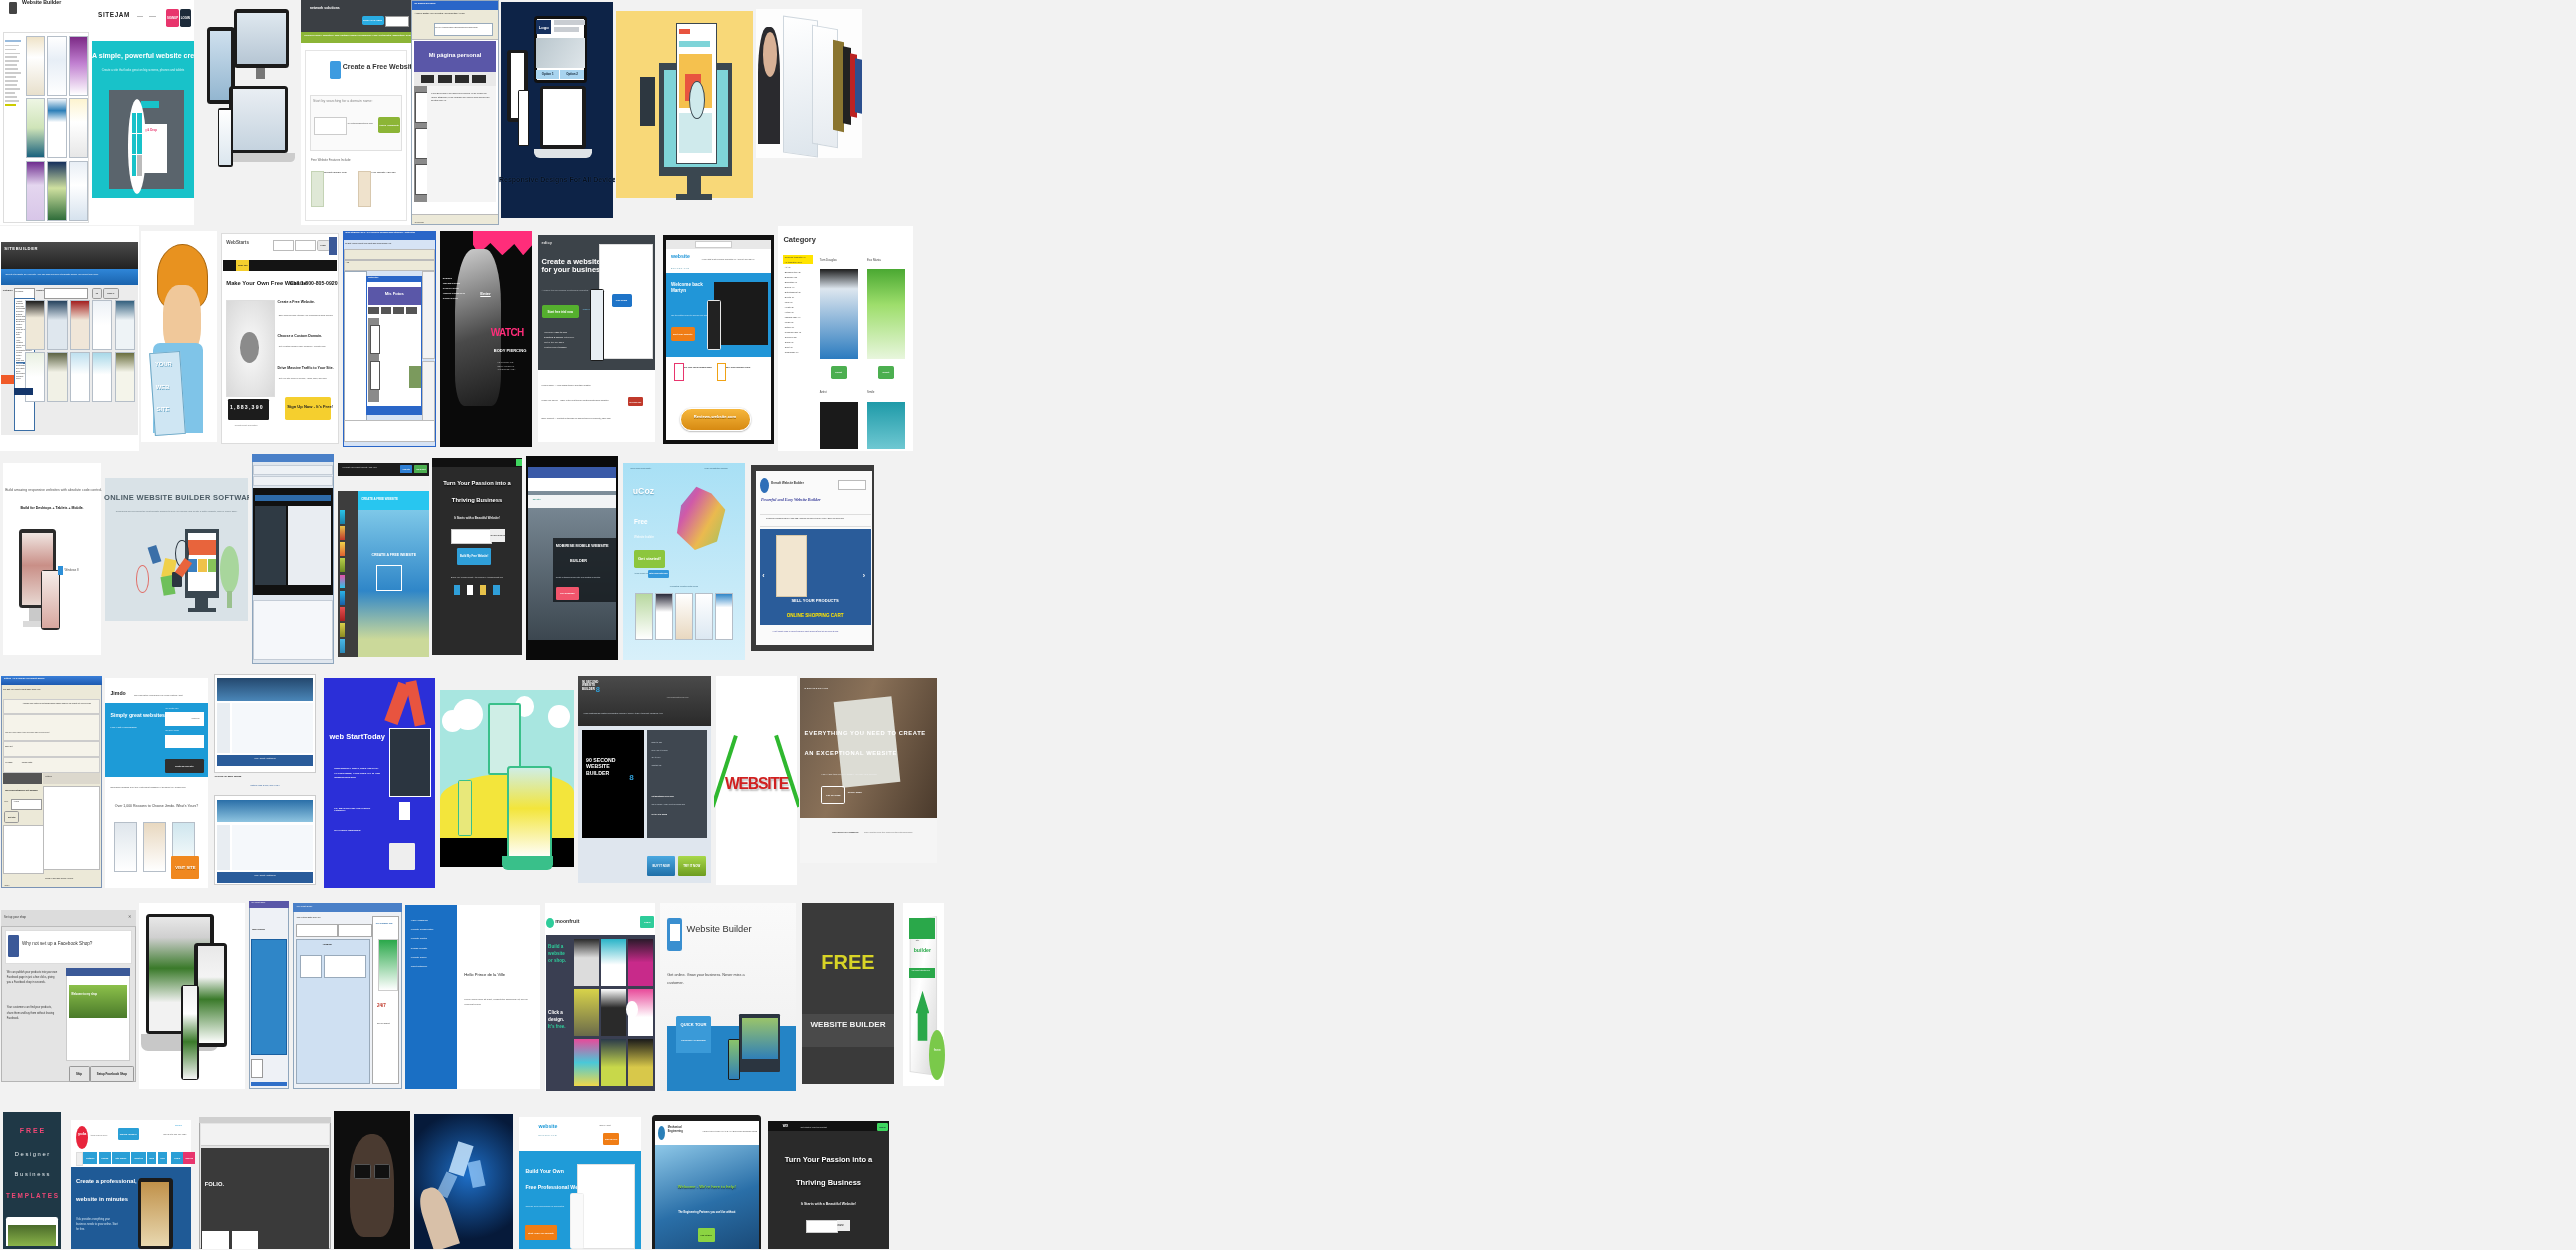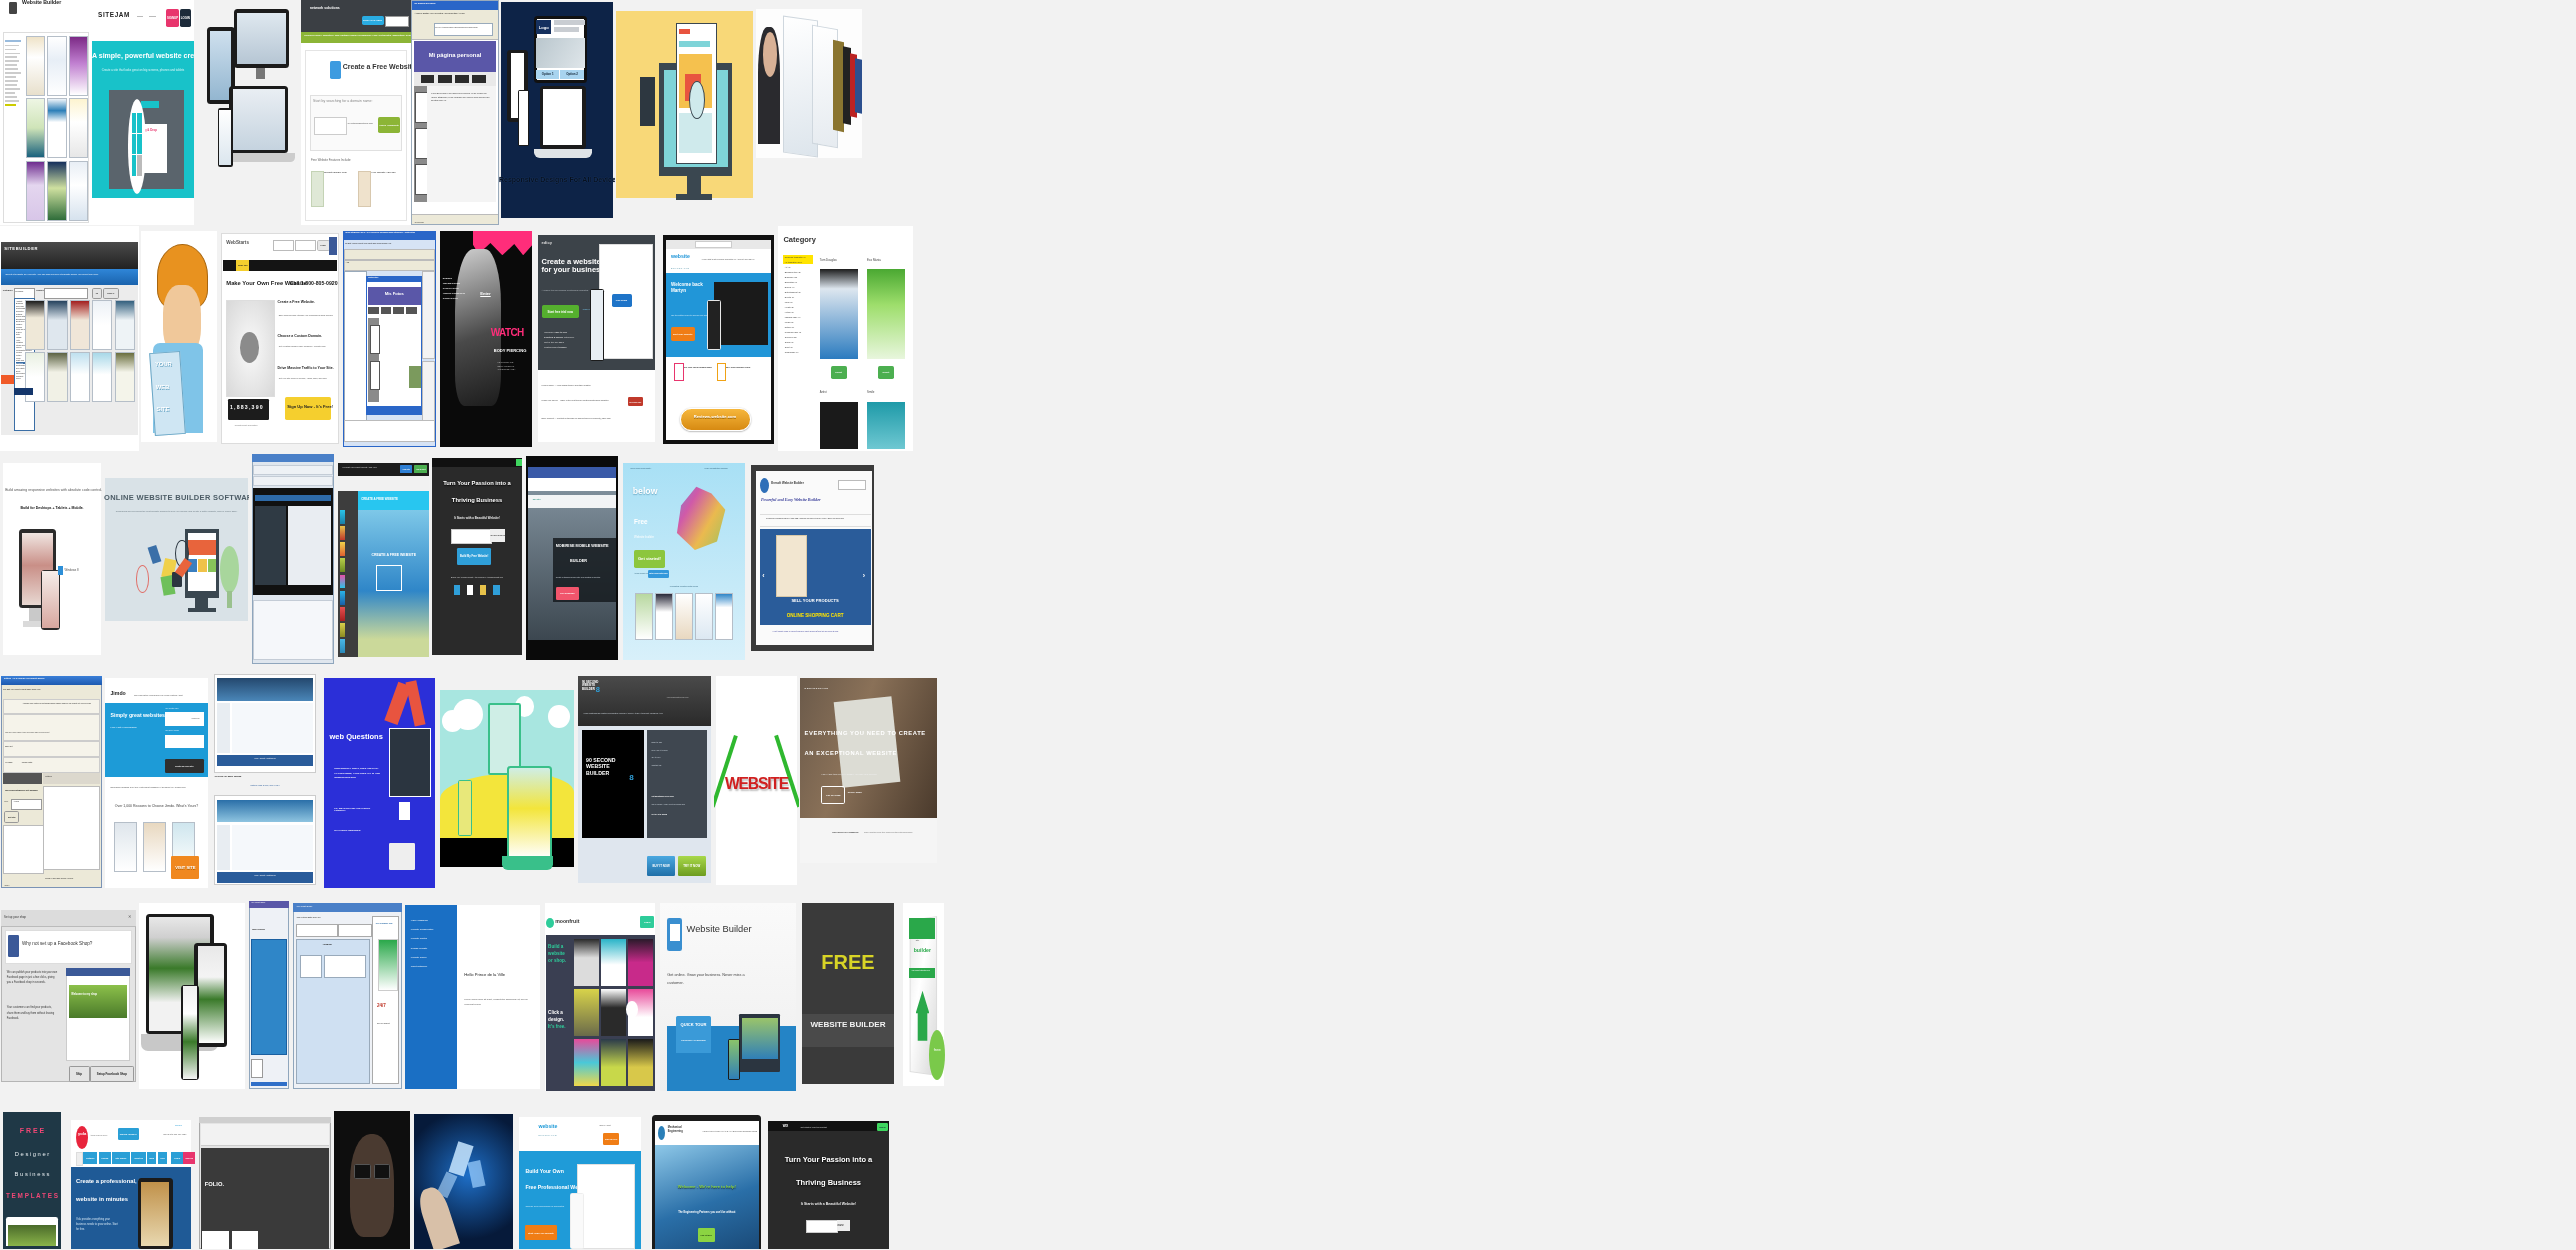--- a/index.html
+++ b/index.html
@@ -528,21 +528,21 @@
         <div class="tx" style="left:33%;top:58%;font-size:1.9px;color:#cfd6dc;font-weight:normal;">Create a stunning mobile site from scratch in minutes</div>
         <div class="btn" style="left:33%;top:63%;width:24%;height:6%;background:#f1556c;font-size:2px;border-radius:1.2px;">Free Download</div>
       </div>
     </div>
 
     <div class="cell" style="width:128px;height:214px;background:#f2f2f2;">
       <div class="ph">
         <div style="position:absolute;left:2%;top:5%;right:2%;bottom:3%;background:linear-gradient(#a8e0f5,#d8f0fa);"></div>
         <div class="tx" style="left:8%;top:7%;font-size:2px;color:#3a6b84;font-weight:normal;">uCoz   News   Community</div>
         <div class="tx" style="left:66%;top:7%;font-size:2px;color:#3a6b84;font-weight:normal;">Login   Registration   English</div>
-        <div class="tx" style="left:10%;top:16%;font-size:8.7px;color:#fff;text-shadow:0 0.6px 1.2px #6aa8c4;">below</div>
+        <div class="tx" style="left:10%;top:16%;font-size:8.7px;color:#fff;text-shadow:0 0.6px 1.2px #6aa8c4;">uCoz</div>
         <div class="tx" style="left:11%;top:31%;font-size:6.4px;color:#fff;">Free</div>
         <div class="tx" style="left:11%;top:39%;font-size:2.9px;color:#fff;font-weight:normal;">Website builder</div>
         <div class="btn" style="left:11%;top:46%;width:24%;height:8%;background:#8cc63e;font-size:4.1px;border-radius:1.7px;">Get started!</div>
         <div class="tx" style="left:11%;top:56%;font-size:1.7px;color:#3a6b84;font-weight:normal;">Already signed up?</div>
         <div class="btn" style="left:22%;top:55%;width:16%;height:4%;background:#3498db;font-size:1.5px;border-radius:1.2px;">Install a new control panel</div>
         <div style="position:absolute;left:38%;top:13%;right:8%;height:40%;background:linear-gradient(120deg,#4a90d9,#d34aa0 30%,#f0b53c 55%,#5cc45a);opacity:.9;clip-path:polygon(18% 30%,40% 8%,62% 16%,82% 35%,70% 72%,38% 82%,12% 62%);"></div>
         <div class="tx ctr" style="top:62%;font-size:2.3px;color:#3a6b84;font-weight:normal;">Websites created with uCoz</div>
         <div class="thumbgrid" style="left:12%;right:12%;top:66%;height:22%;grid-template-columns:repeat(5,1fr);gap:2.9px;">
           <div class="thumb" style="background:linear-gradient(#b8d8a0,#fff)"></div>
           <div class="thumb" style="background:linear-gradient(#2a2a3a,#fff 40%)"></div>
@@ -647,21 +647,21 @@
         <div style="position:absolute;left:6%;top:70%;width:12%;height:20%;background:#e8edf2;"></div>
         <div style="position:absolute;left:20%;top:70%;right:6%;height:20%;background:#f5f8fb;"></div>
         <div style="position:absolute;left:6%;top:91%;right:6%;height:5%;background:#2a5c9a;"></div>
         <div class="tx ctr" style="left:4%;right:4%;top:92%;font-size:2px;color:#fff;font-weight:normal;">view  |  select  |  customize</div>
       </div>
     </div>
 
     <div class="cell" style="width:119px;height:225px;background:#f2f2f2;">
       <div class="ph">
         <div style="position:absolute;left:3%;top:5%;right:3%;bottom:2%;background:#2b2fd8;"></div>
-        <div class="tx" style="left:8%;top:29%;font-size:7.5px;color:#fff;">web Questions</div>
+        <div class="tx" style="left:8%;top:29%;font-size:7.5px;color:#fff;">web StartToday</div>
         <div class="tx" style="left:12%;top:44%;width:40%;font-size:2.3px;color:#fff;white-space:pre-wrap;line-height:4.6px;">SURPRISINGLY SWIFT, FREE AND EASY TO CUSTOMIZE, YOUR FREE ALL-IN-ONE WEBSITE BUILDER.</div>
         <div class="tx" style="left:12%;top:62%;width:40%;font-size:2.3px;color:#fff;white-space:pre-wrap;">PC, SMARTPHONE AND TABLET FRIENDLY.</div>
         <div class="tx" style="left:12%;top:72%;width:40%;font-size:2.3px;color:#fff;white-space:pre-wrap;">NO CODING REQUIRED.</div>
         <div style="position:absolute;left:58%;top:27%;width:34%;height:30%;background:#2b3540;border:1.2px solid #fff;"></div>
         <div style="position:absolute;left:66%;top:60%;width:10%;height:8%;background:#fff;"></div>
         <div style="position:absolute;left:58%;top:78%;width:22%;height:12%;background:#eee;border-radius:1.2px;"></div>
         <div style="position:absolute;left:60%;top:7%;width:12%;height:18%;background:#e8543f;transform:rotate(20deg);"></div>
         <div style="position:absolute;left:76%;top:6%;width:9%;height:20%;background:#e8543f;transform:rotate(-12deg);"></div>
       </div>
     </div>

